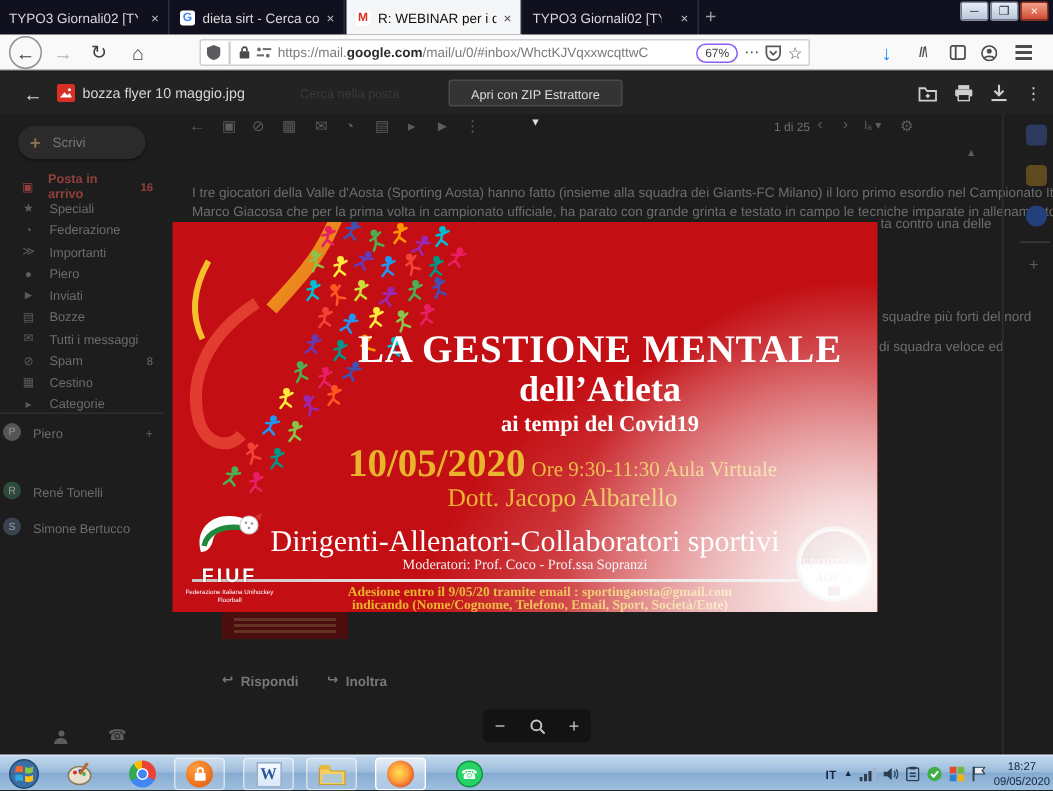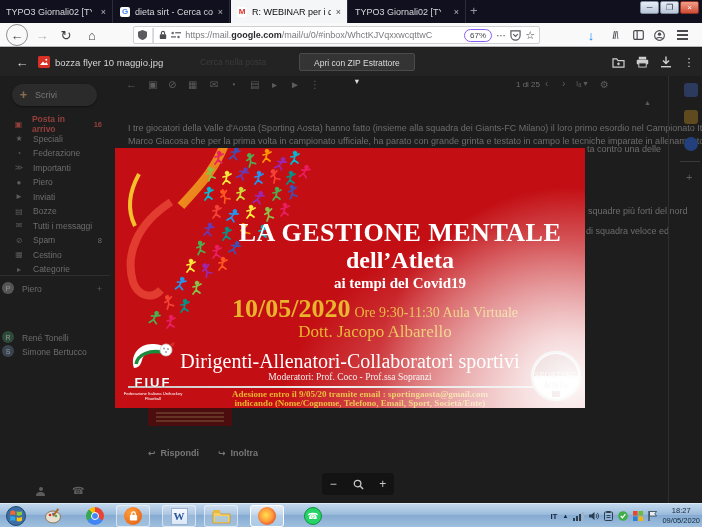--- a/index.html
+++ b/index.html
@@ -229,21 +229,21 @@
       <span>Categorie</span>
     </div>
 
     <div style="position:absolute;left:0;top:228px;width:110px;height:1px;background:#2e2e2e;"></div>
 
     <div class="contact" style="top:231px;">
       <span class="avatar">P</span>
       <span>Piero</span>
       <span style="margin-left:auto;margin-right:8px;color:#5c5c5c;">+</span>
     </div>
-    <div class="contact" style="top:280px;">
+    <div class="contact" style="top:270px;">
       <span class="avatar" style="background:#2e4a3a;">R</span>
       <span>René Tonelli</span>
     </div>
     <div class="contact" style="top:294px;">
       <span class="avatar" style="background:#3a4450;">S</span>
       <span>Simone Bertucco</span>
     </div>
 
     <div class="hg-ico" style="left:36px;top:440px;"><span class="person-ico"></span></div>
     <div class="hg-ico" style="left:54px;top:440px;"><span class="hang-ico"></span></div>

